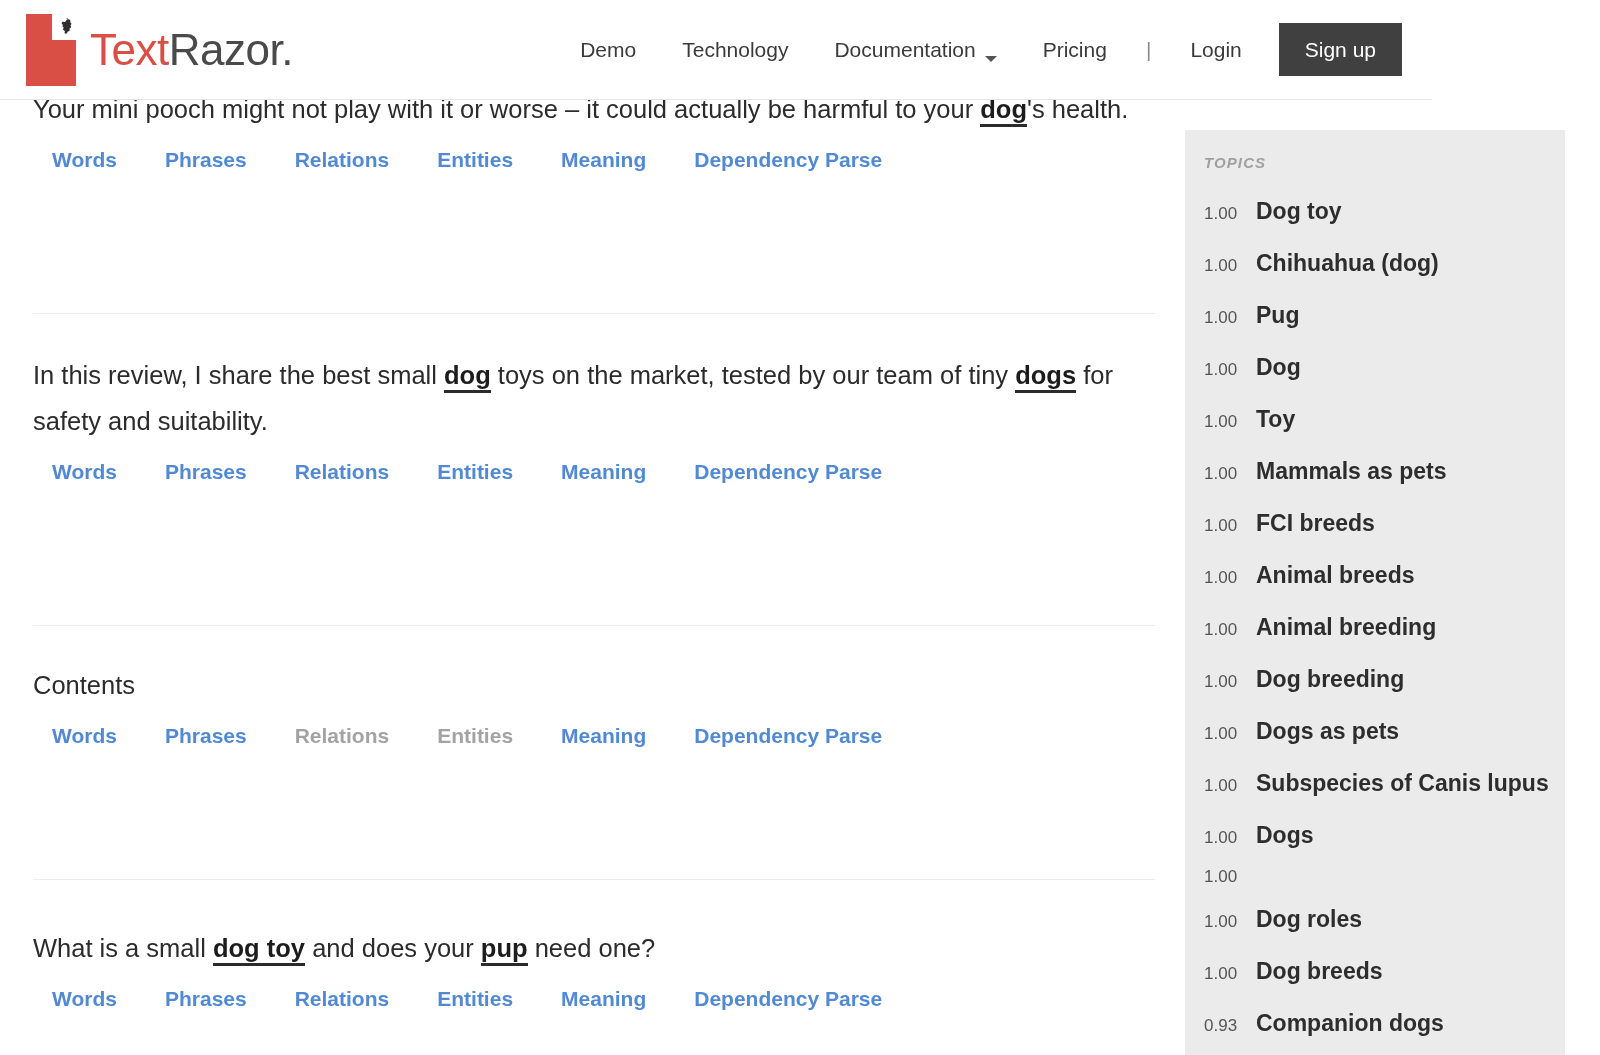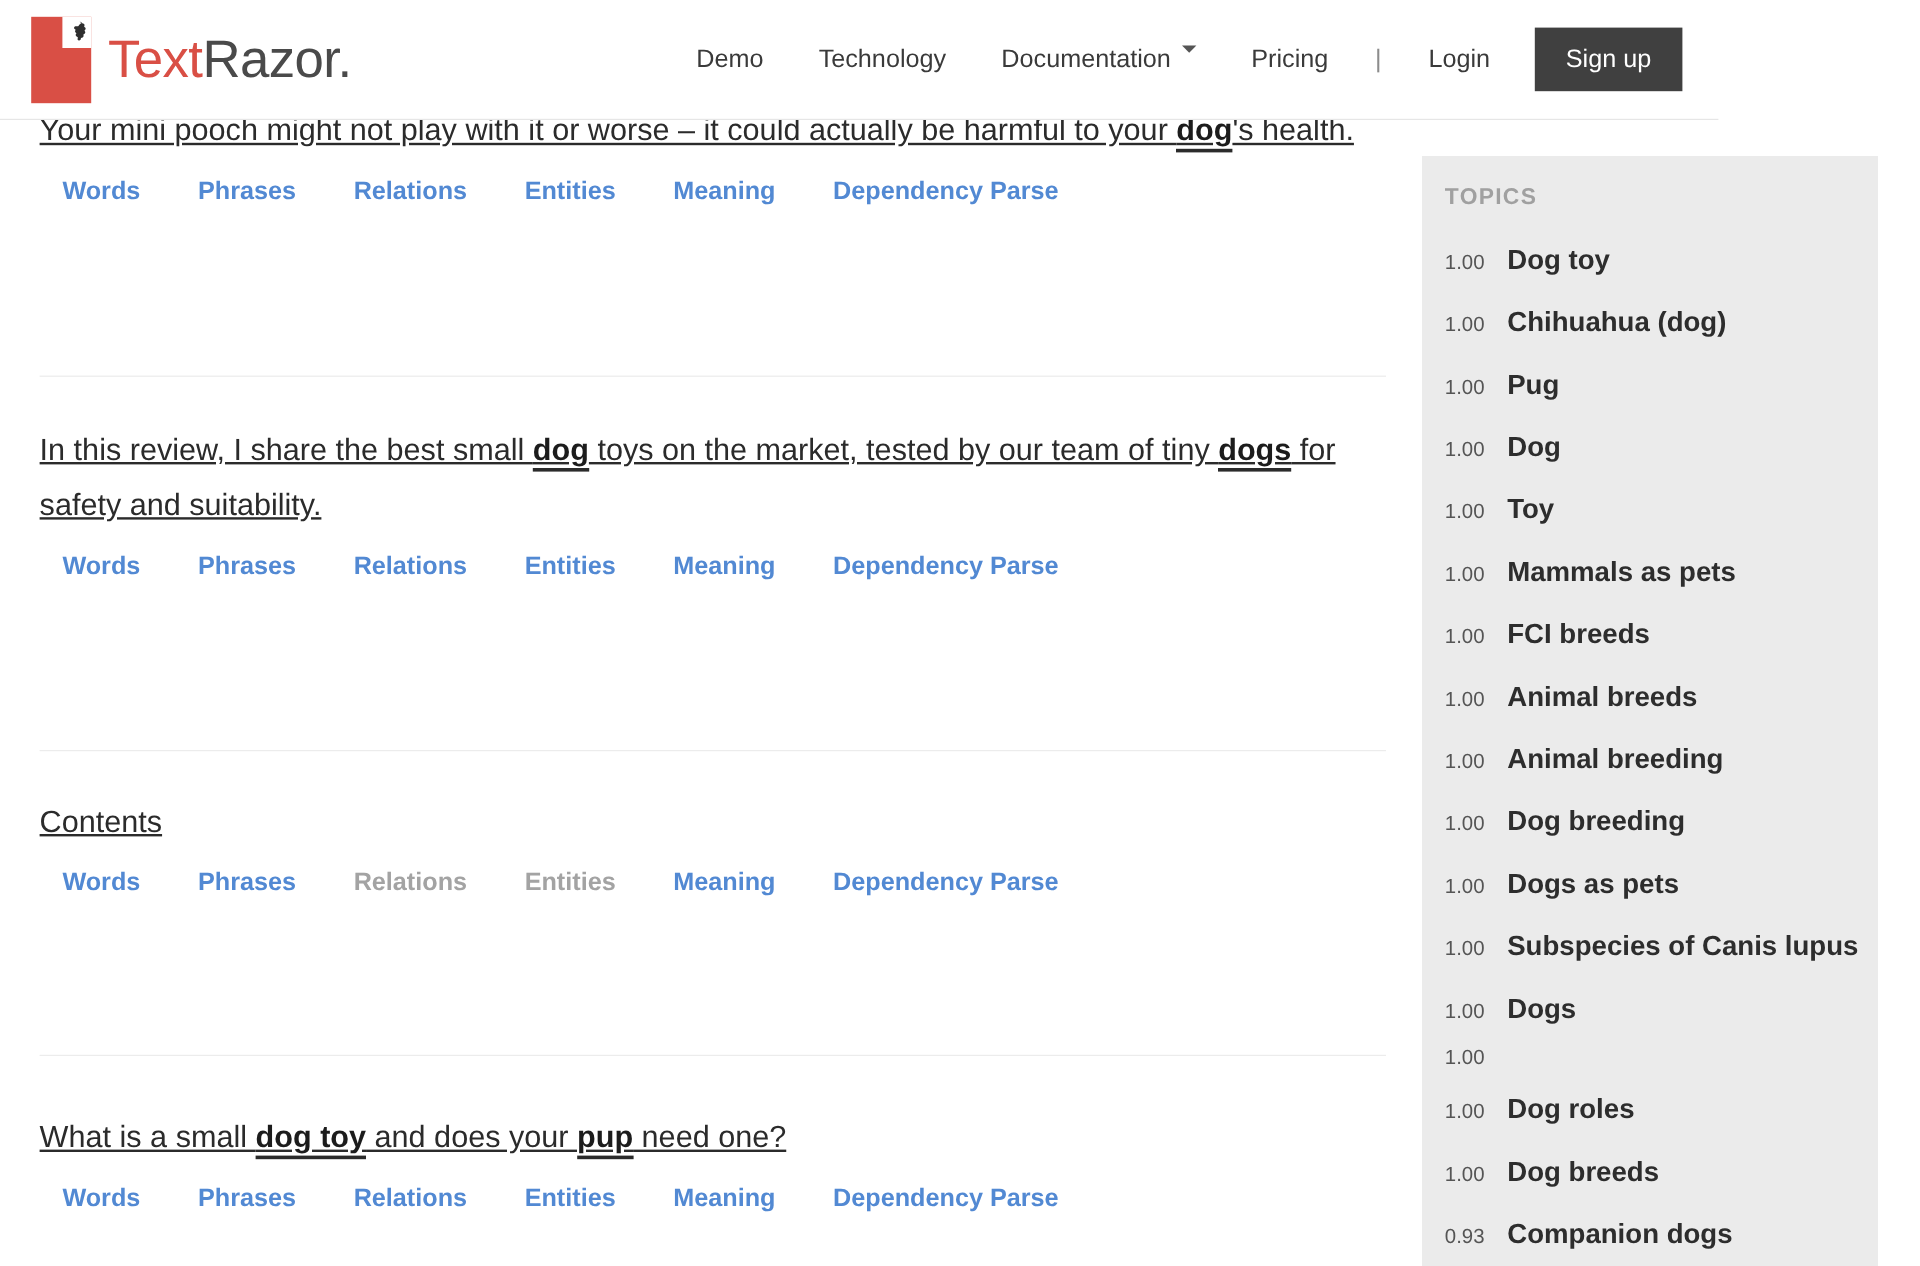--- a/index.html
+++ b/index.html
@@ -79,21 +79,21 @@
     height: 100%;
   }
   .nav-link {
     font-size: 21px;
     color: #3a3a3a;
     text-decoration: none;
     padding: 0 23px;
     cursor: pointer;
     white-space: nowrap;
     display: flex;
-    align-items: flex-start;
+    align-items: flex-end;
   }
   .nav-caret {
     display: inline-block;
     margin-left: 9px;
     width: 0; height: 0;
     border-left: 6px solid transparent;
     border-right: 6px solid transparent;
     border-top: 6px solid #555;
   }
   .nav-sep {
@@ -135,21 +135,20 @@
     width: 1122px;
   }
 
   .block-text {
     font-size: 25.5px;
     line-height: 46px;
     color: #2b2b2b;
     font-weight: 400;
     margin: 0;
     padding: 0;
-    text-decoration: underline;
   }
   .block-text .ent {
     font-weight: 700;
     color: #1c1c1c;
     border-bottom: 3px solid #2b2b2b;
     padding-bottom: 1px;
   }
 
   .tab-row {
     display: flex;
@@ -186,26 +185,27 @@
     position: absolute;
     left: 1185px;
     top: 130px;
     width: 380px;
     height: 940px;
     background: #ebebeb;
     padding: 24px 0 0 0;
     overflow: hidden;
   }
   .topics-heading {
-    font-size: 19px;
+    font-size: 15px;
     font-weight: 700;
     letter-spacing: 1.1px;
     color: #a0a0a0;
     margin: 0 0 14px 19px;
     text-transform: uppercase;
+    font-style: italic;
   }
   .topic-row {
     display: flex;
     align-items: baseline;
     margin: 0 0 0 0;
     padding: 6px 14px 6px 19px;
     cursor: pointer;
   }
   .topic-score {
     font-size: 17px;

